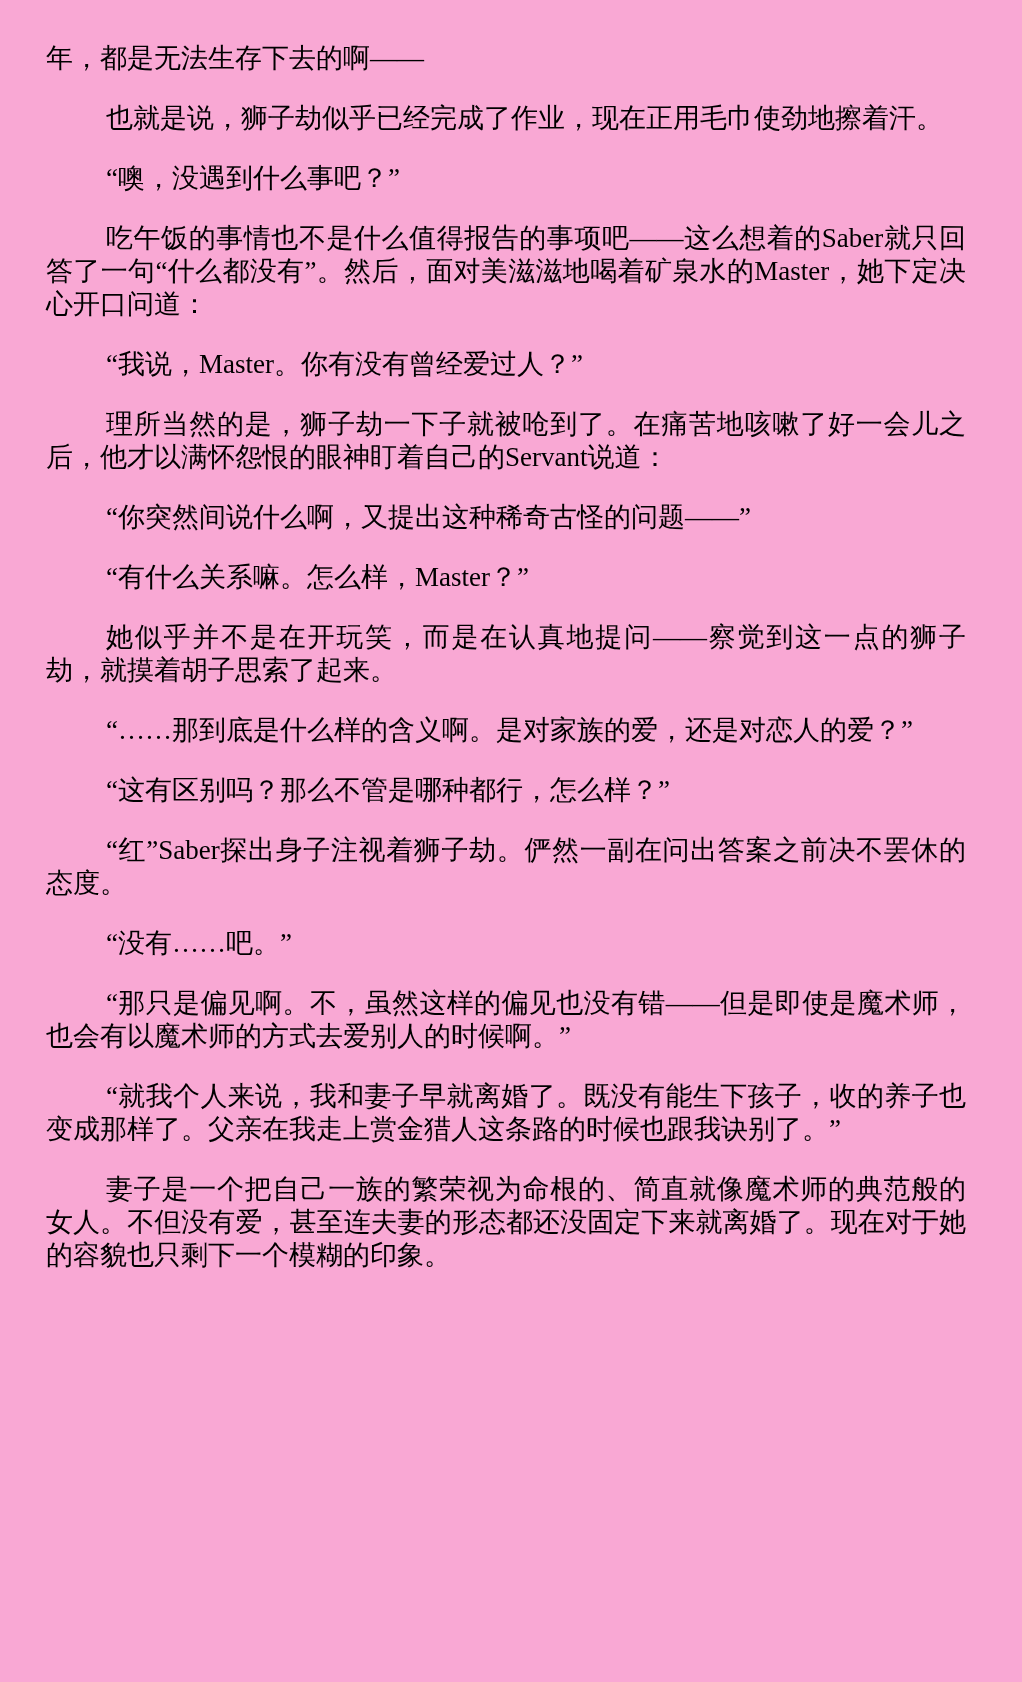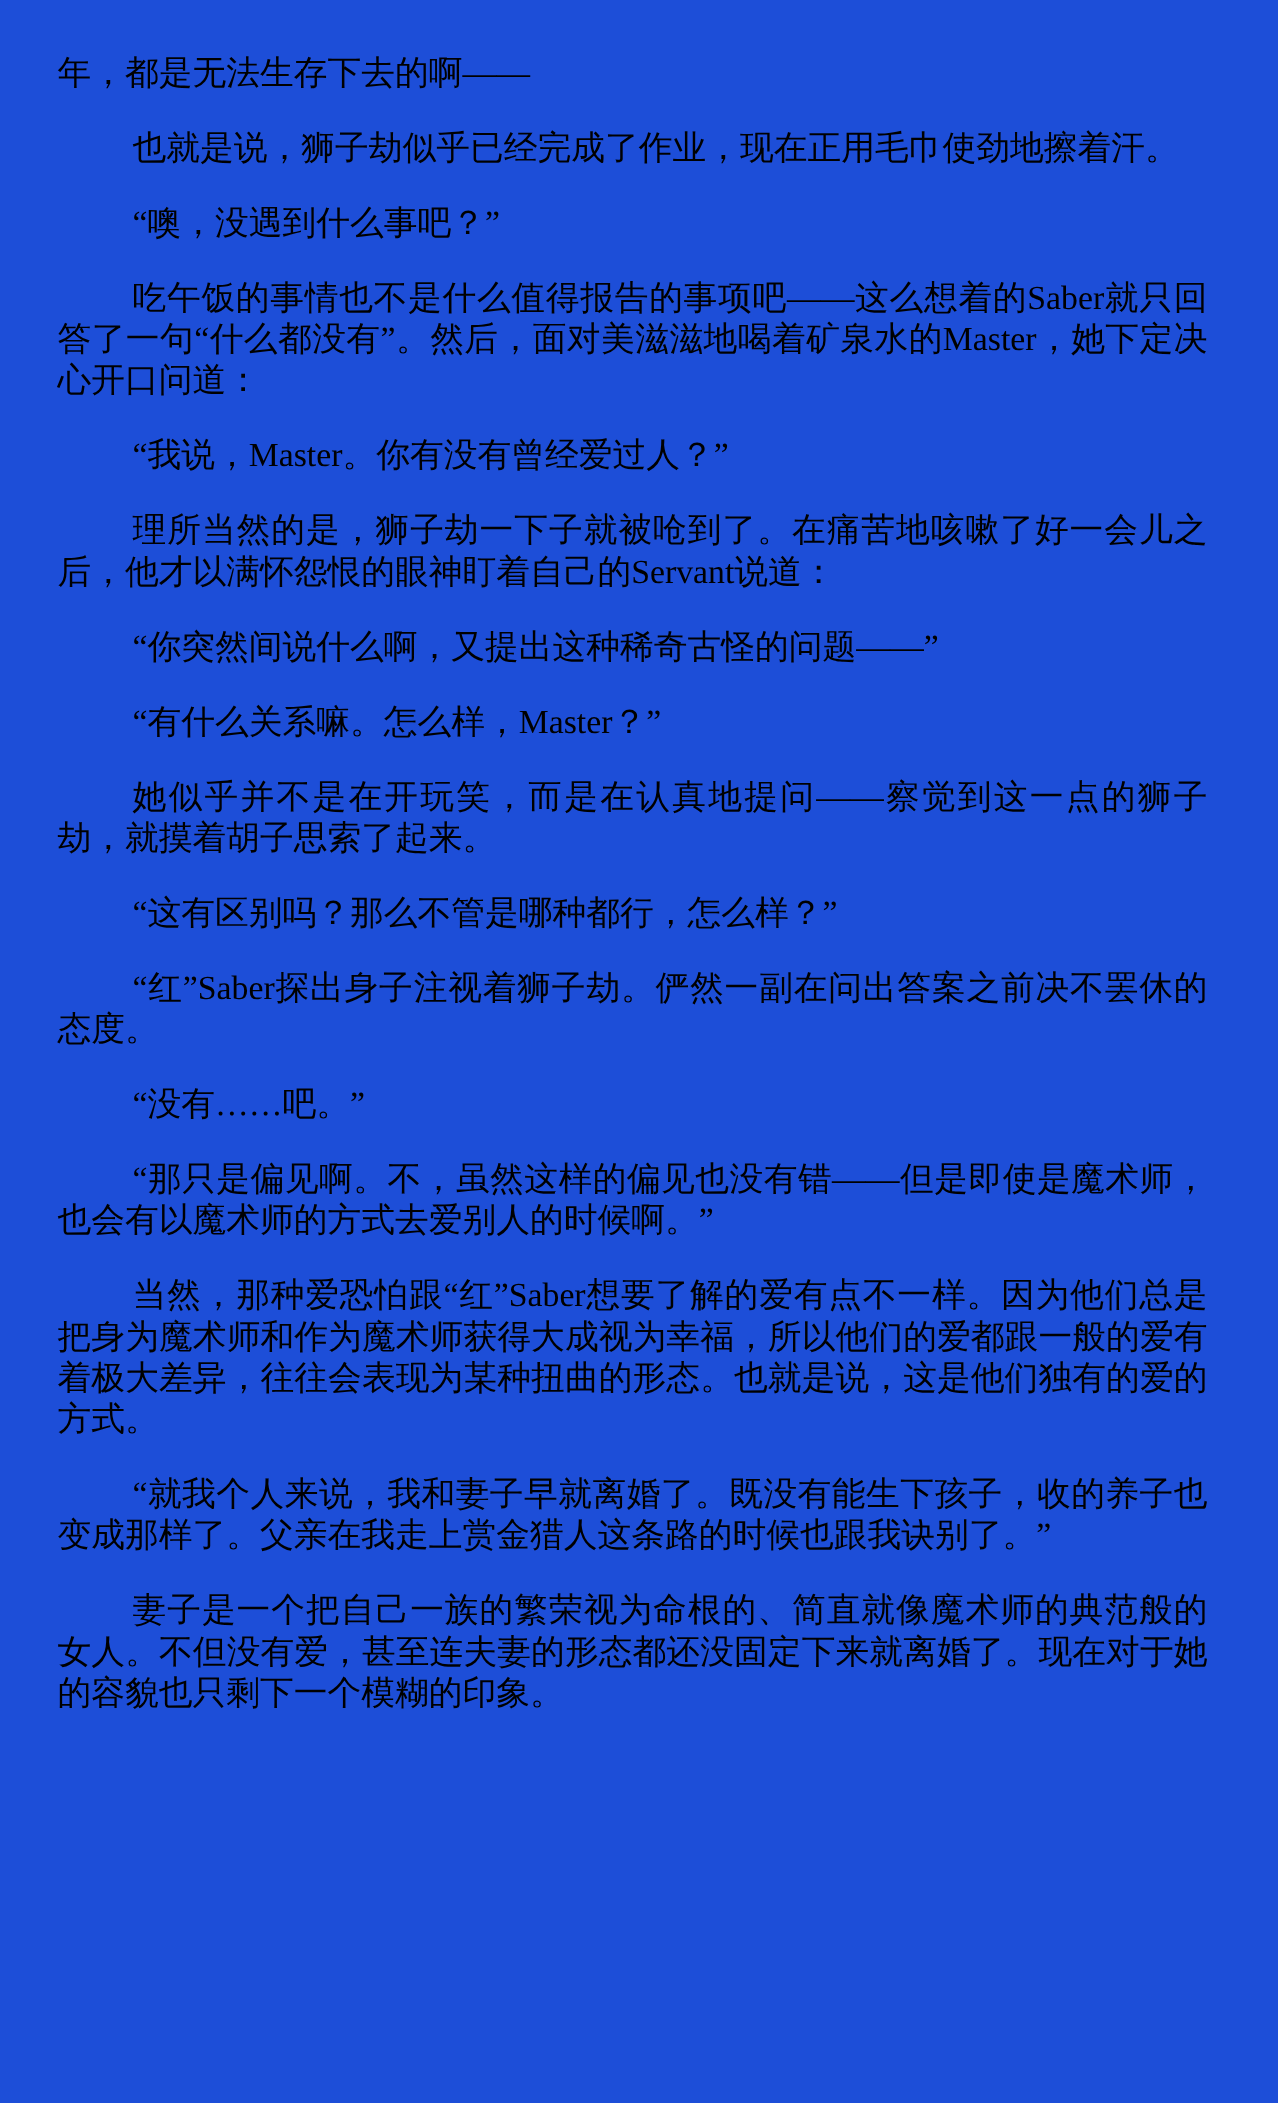--- a/index.html
+++ b/index.html
@@ -10,21 +10,21 @@
   body {
     width: 1022px;
     font-family: "Liberation Serif", "DejaVu Serif", serif;
     color: #000000;
   }
   .page {
     box-sizing: border-box;
     width: 1022px;
     min-height: 1682px;
     padding: 42px 56px 60px 46px;
-    background: #1d4ed8;
+    background: #f9a8d4;
   }
   .para {
     font-size: 27px;
     line-height: 33px;
     margin: 0 0 27px 0;
     text-align: justify;
     word-break: break-all;
     overflow-wrap: break-word;
   }
   .para.indent { text-indent: 60px; }
@@ -37,20 +37,20 @@
 <div class="page" id="novel-page">
     <p class="para no-indent">年，都是无法生存下去的啊——</p>
     <p class="para indent">也就是说，狮子劫似乎已经完成了作业，现在正用毛巾使劲地擦着汗。</p>
     <p class="para indent">“噢，没遇到什么事吧？”</p>
     <p class="para indent">吃午饭的事情也不是什么值得报告的事项吧——这么想着的Saber就只回答了一句“什么都没有”。然后，面对美滋滋地喝着矿泉水的Master，她下定决心开口问道：</p>
     <p class="para indent">“我说，Master。你有没有曾经爱过人？”</p>
     <p class="para indent">理所当然的是，狮子劫一下子就被呛到了。在痛苦地咳嗽了好一会儿之后，他才以满怀怨恨的眼神盯着自己的Servant说道：</p>
     <p class="para indent">“你突然间说什么啊，又提出这种稀奇古怪的问题——”</p>
     <p class="para indent">“有什么关系嘛。怎么样，Master？”</p>
     <p class="para indent">她似乎并不是在开玩笑，而是在认真地提问——察觉到这一点的狮子劫，就摸着胡子思索了起来。</p>
+    <p class="para indent">“……那到底是什么样的含义啊。是对家族的爱，还是对恋人的爱？”</p>
     <p class="para indent">“这有区别吗？那么不管是哪种都行，怎么样？”</p>
     <p class="para indent">“红”Saber探出身子注视着狮子劫。俨然一副在问出答案之前决不罢休的态度。</p>
     <p class="para indent">“没有……吧。”</p>
     <p class="para indent">“那只是偏见啊。不，虽然这样的偏见也没有错——但是即使是魔术师，也会有以魔术师的方式去爱别人的时候啊。”</p>
-    <p class="para indent">当然，那种爱恐怕跟“红”Saber想要了解的爱有点不一样。因为他们总是把身为魔术师和作为魔术师获得大成视为幸福，所以他们的爱都跟一般的爱有着极大差异，往往会表现为某种扭曲的形态。也就是说，这是他们独有的爱的方式。</p>
     <p class="para indent">“就我个人来说，我和妻子早就离婚了。既没有能生下孩子，收的养子也变成那样了。父亲在我走上赏金猎人这条路的时候也跟我诀别了。”</p>
     <p class="para indent">妻子是一个把自己一族的繁荣视为命根的、简直就像魔术师的典范般的女人。不但没有爱，甚至连夫妻的形态都还没固定下来就离婚了。现在对于她的容貌也只剩下一个模糊的印象。</p>
   </div>
 
 </body></html>

